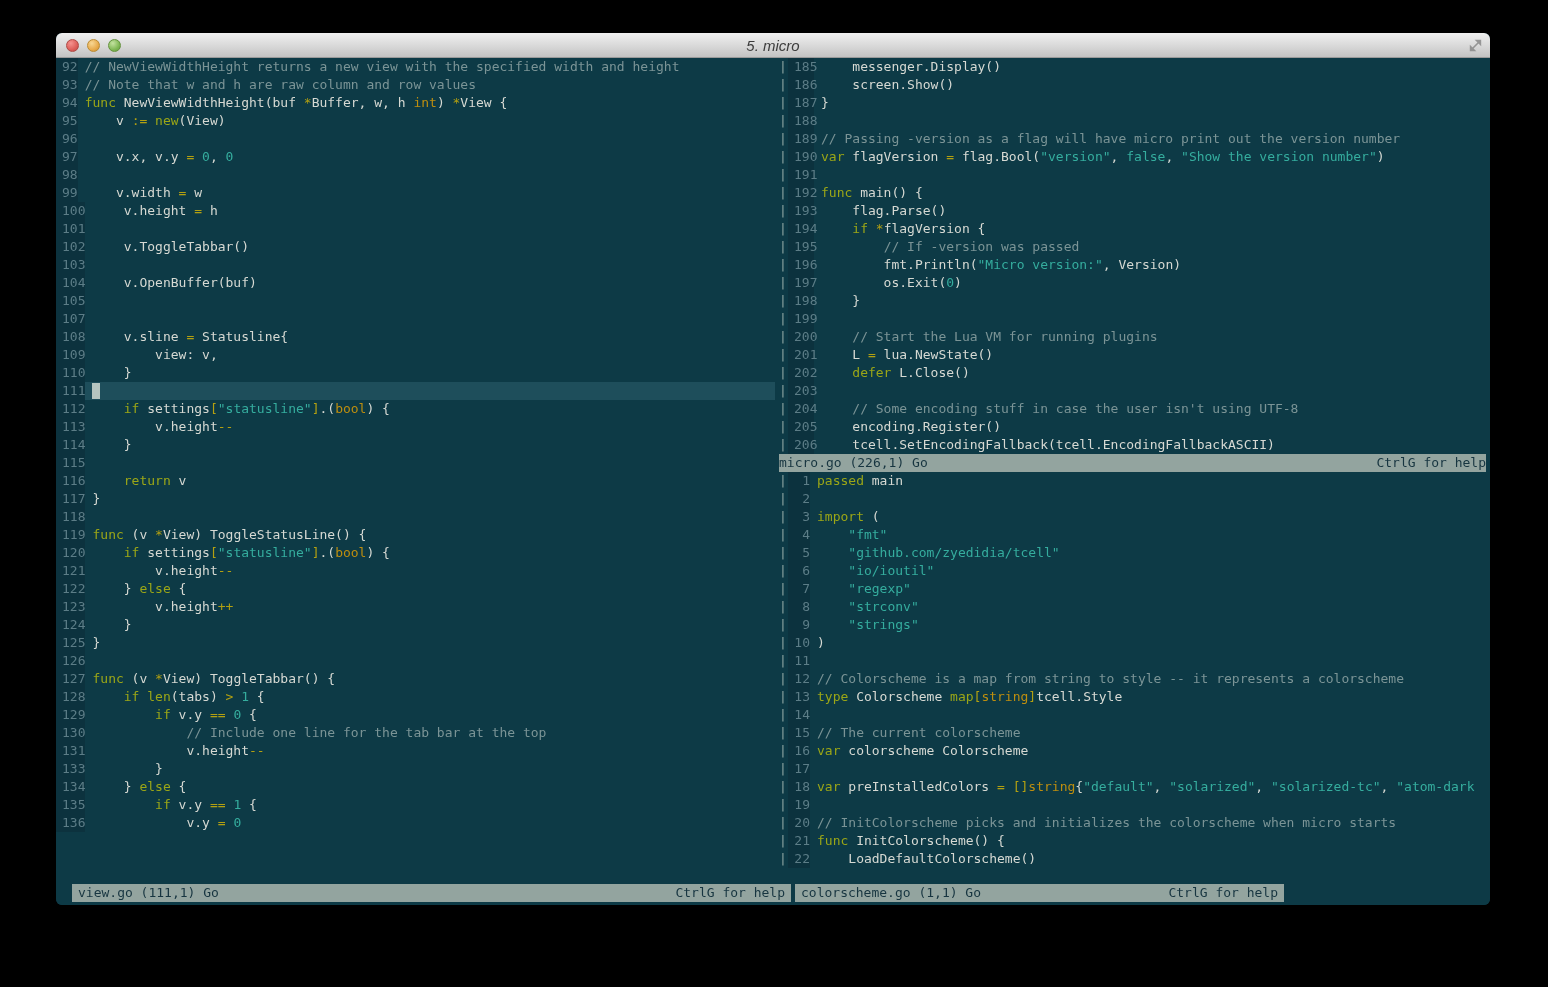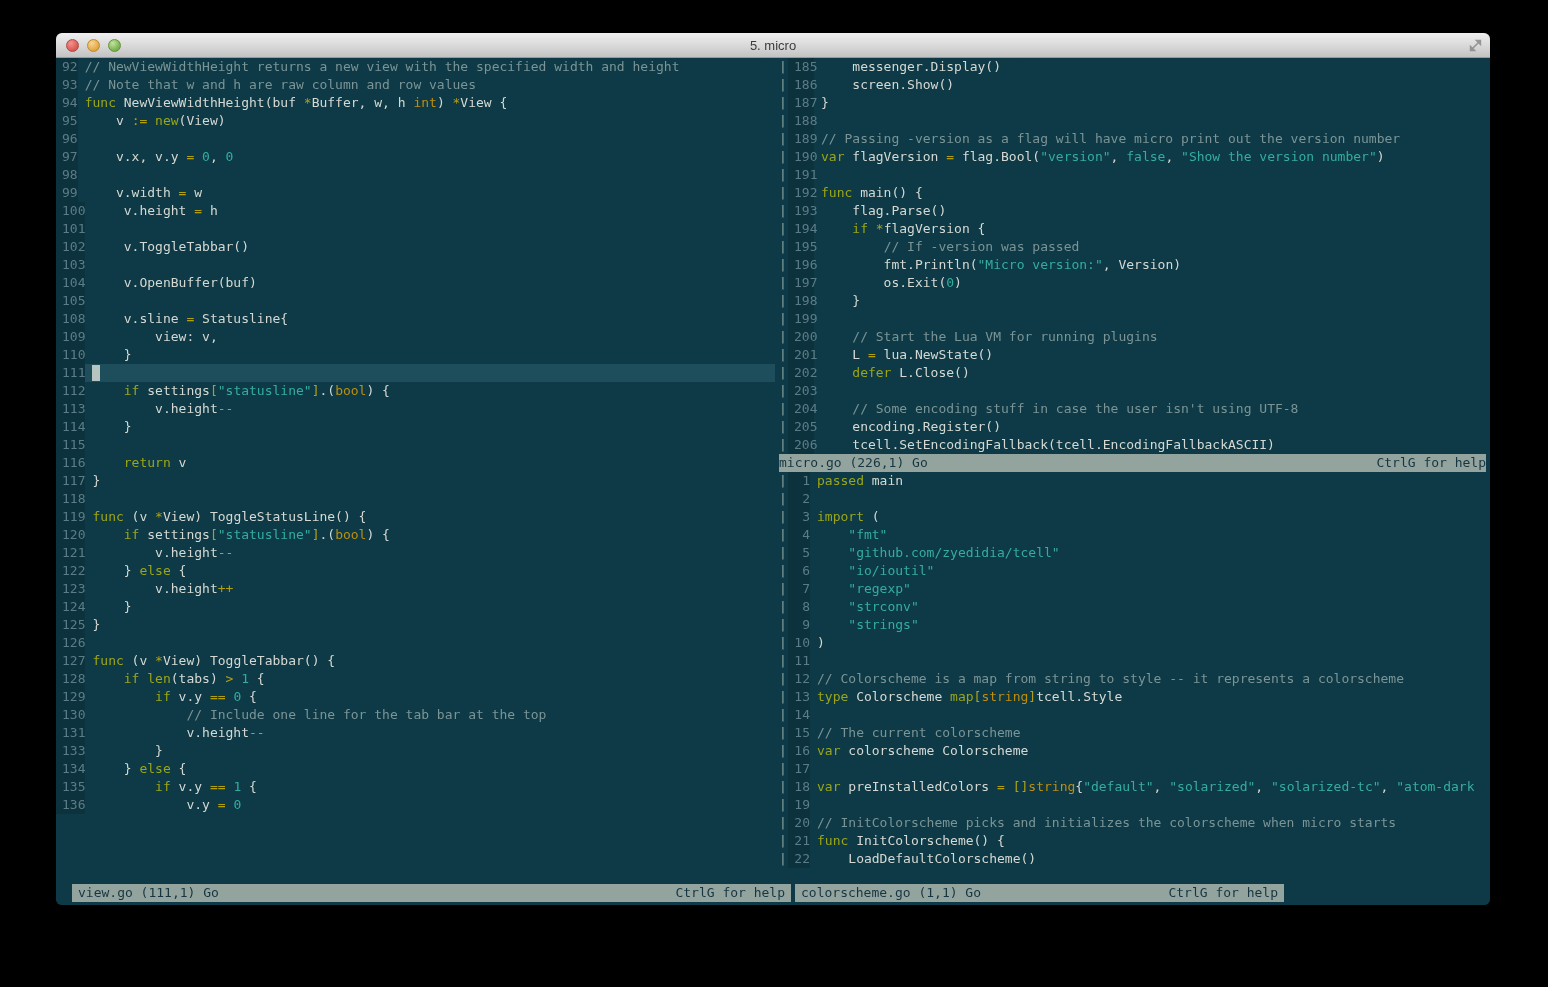--- a/index.html
+++ b/index.html
@@ -16,21 +16,21 @@
           border-radius:6px;overflow:hidden;background:var(--bg);}
   
   .titlebar{position:relative;height:25px;
             background:linear-gradient(#f0f0f0,#d8d8d8 55%,#c3c3c3);
             border-bottom:1px solid #9a9a9a;display:flex;align-items:center;justify-content:center;}
   .traffic{position:absolute;left:10px;top:6px;display:flex;gap:8px;}
   .light{width:13px;height:13px;border-radius:50%;display:inline-block;}
   .light.red{background:radial-gradient(circle at 35% 30%,#f5938f,#dd5f5a 60%,#b94743);border:1px solid #ad4b45;}
   .light.yellow{background:radial-gradient(circle at 35% 30%,#f7d794,#e8ab4d 60%,#c98c2e);border:1px solid #b98a33;}
   .light.green{background:radial-gradient(circle at 35% 30%,#c4e2a0,#81b856 60%,#5f9a3a);border:1px solid #64923e;}
-  .title{font-family:"Liberation Sans","DejaVu Sans",sans-serif;font-size:13px;color:#3c3c3c;}
+  .title{font-family:"Liberation Sans","DejaVu Sans",sans-serif;font-size:15px;color:#3c3c3c;font-style:italic;}
   .resize-ic{position:absolute;right:7px;top:5px;width:15px;height:15px;opacity:.75;}
   
   .editor{position:relative;width:1434px;height:847px;background:var(--bg);
           font-size:13px;line-height:18px;color:var(--fg);}
   .pane{position:absolute;overflow:hidden;}
   #pane-view{left:0;top:0;width:719px;height:810px;}
   #pane-micro{left:723px;top:0;width:707px;height:396px;}
   #pane-colorscheme{left:723px;top:414px;width:707px;height:396px;}
   .row{display:flex;height:18px;white-space:pre;overflow:hidden;}
   .vdiv{flex:none;width:9px;color:var(--divider);}
@@ -82,20 +82,21 @@
           <div class="row"><span class="gut">96</span><span class="code"></span></div>
           <div class="row"><span class="gut">97</span><span class="code"><span class="tk-d">    v.x, v.y </span><span class="tk-o">=</span><span class="tk-d"> </span><span class="tk-s">0</span><span class="tk-d">, </span><span class="tk-s">0</span></span></div>
           <div class="row"><span class="gut">98</span><span class="code"></span></div>
           <div class="row"><span class="gut">99</span><span class="code"><span class="tk-d">    v.width </span><span class="tk-o">=</span><span class="tk-d"> w</span></span></div>
           <div class="row"><span class="gut">100</span><span class="code"><span class="tk-d">    v.height </span><span class="tk-o">=</span><span class="tk-d"> h</span></span></div>
           <div class="row"><span class="gut">101</span><span class="code"></span></div>
           <div class="row"><span class="gut">102</span><span class="code"><span class="tk-d">    v.ToggleTabbar()</span></span></div>
           <div class="row"><span class="gut">103</span><span class="code"></span></div>
           <div class="row"><span class="gut">104</span><span class="code"><span class="tk-d">    v.OpenBuffer(buf)</span></span></div>
           <div class="row"><span class="gut">105</span><span class="code"></span></div>
+          <div class="row"><span class="gut">107</span><span class="code"></span></div>
           <div class="row"><span class="gut">108</span><span class="code"><span class="tk-d">    v.sline </span><span class="tk-o">=</span><span class="tk-d"> Statusline{</span></span></div>
           <div class="row"><span class="gut">109</span><span class="code"><span class="tk-d">        view: v,</span></span></div>
           <div class="row"><span class="gut">110</span><span class="code"><span class="tk-d">    }</span></span></div>
           <div class="row cur"><span class="gut">111</span><span class="code"><span class="cursor"></span></span></div>
           <div class="row"><span class="gut">112</span><span class="code"><span class="tk-d">    </span><span class="tk-k">if</span><span class="tk-d"> settings</span><span class="tk-o">[</span><span class="tk-s">"statusline"</span><span class="tk-o">]</span><span class="tk-d">.(</span><span class="tk-t">bool</span><span class="tk-d">) {</span></span></div>
           <div class="row"><span class="gut">113</span><span class="code"><span class="tk-d">        v.height</span><span class="tk-o">--</span></span></div>
           <div class="row"><span class="gut">114</span><span class="code"><span class="tk-d">    }</span></span></div>
           <div class="row"><span class="gut">115</span><span class="code"></span></div>
           <div class="row"><span class="gut">116</span><span class="code"><span class="tk-d">    </span><span class="tk-k">return</span><span class="tk-d"> v</span></span></div>
           <div class="row"><span class="gut">117</span><span class="code"><span class="tk-d">}</span></span></div>

